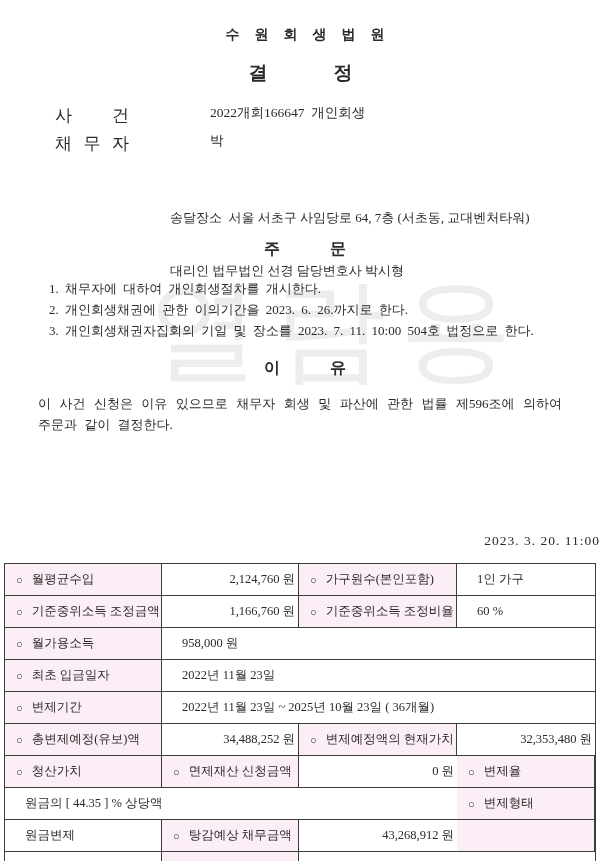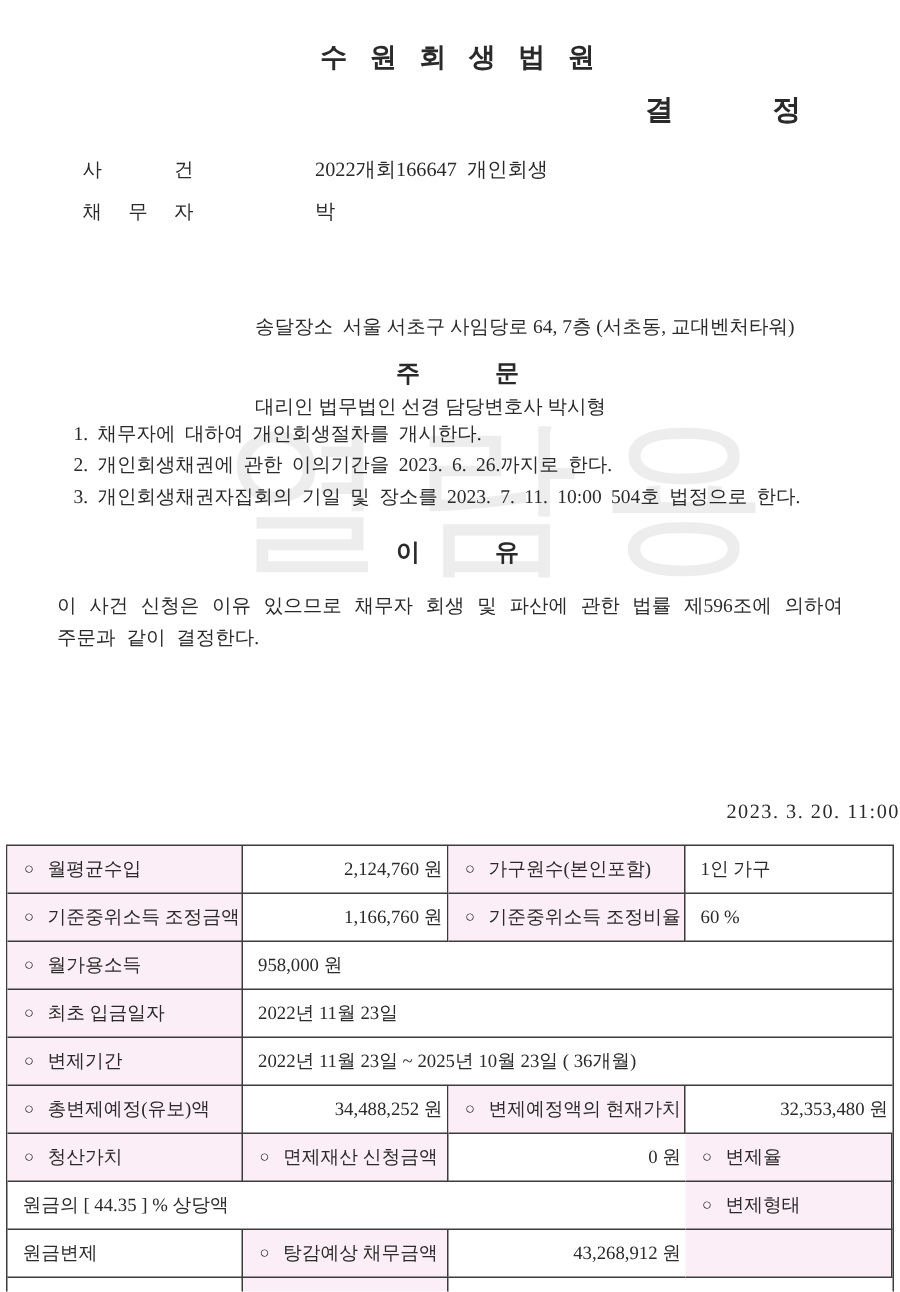--- a/index.html
+++ b/index.html
@@ -8,36 +8,36 @@
     position:relative;
     background:#ffffff;
     overflow:hidden;
     font-family:"Liberation Serif","DejaVu Serif",serif;
     color:#2a2a2a;
   }
   .abs { position:absolute; }
   
   .court-title {
     top:26px; left:0; width:100%;
-    text-align:center; font-size:18px; font-weight:bold;
+    text-align:center; font-size:14px; font-weight:bold;
     letter-spacing:15px; padding-left:25px;
   }
   .decision-title {
     top:60px; left:0; width:100%;
-    text-align:right; font-size:19px; font-weight:bold;
+    text-align:center; font-size:19px; font-weight:bold;
     letter-spacing:66px; padding-left:67px;
   }
   .section-heading {
     left:0; width:100%;
     text-align:center; font-size:16px; font-weight:bold;
     letter-spacing:50px; padding-left:60px;
   }
   
   .info-label {
-    width:74px; font-size:13px;
+    width:74px; font-size:17px;
     text-align:justify; text-align-last:justify;
   }
   .info-value { font-size:13.5px; white-space:pre;margin-left:40px; }
   .addr-block { font-size:13px; line-height:17.5px; white-space:pre; }
   
   .order-list { top:278px; left:49px; font-size:13px; }
   .order-list div { height:21px; line-height:21px; word-spacing:3px; white-space:pre; }
   
   .reason-para {
     top:393px; left:38px; width:524px;
@@ -68,21 +68,21 @@
   .cell {
     border-right:1px solid #3c3c3c;
     border-bottom:1px solid #3c3c3c;
     display:flex; align-items:center;
     font-size:12.5px; overflow:hidden; white-space:pre;
   }
   .cell.last-col { border-right:none; }
   .cell.label { background:#fceef6; padding-left:11px; }
   .cell.span3 { grid-column:span 3; border-right:none; }
   .cell.align-right { justify-content:flex-end; padding-right:3px; }
-  .cell.align-left { padding-left:10px; }
+  .cell.align-left { padding-left:20px; }
   .bullet { font-size:11px; margin-right:9px; transform:translateY(-0.5px); }
 </style>
 </head>
 <body>
 
 <div class="abs watermark">열람용</div>
 
 <div class="content">
   <div class="abs court-title">수원회생법원</div>
   <div class="abs decision-title">결정</div>

